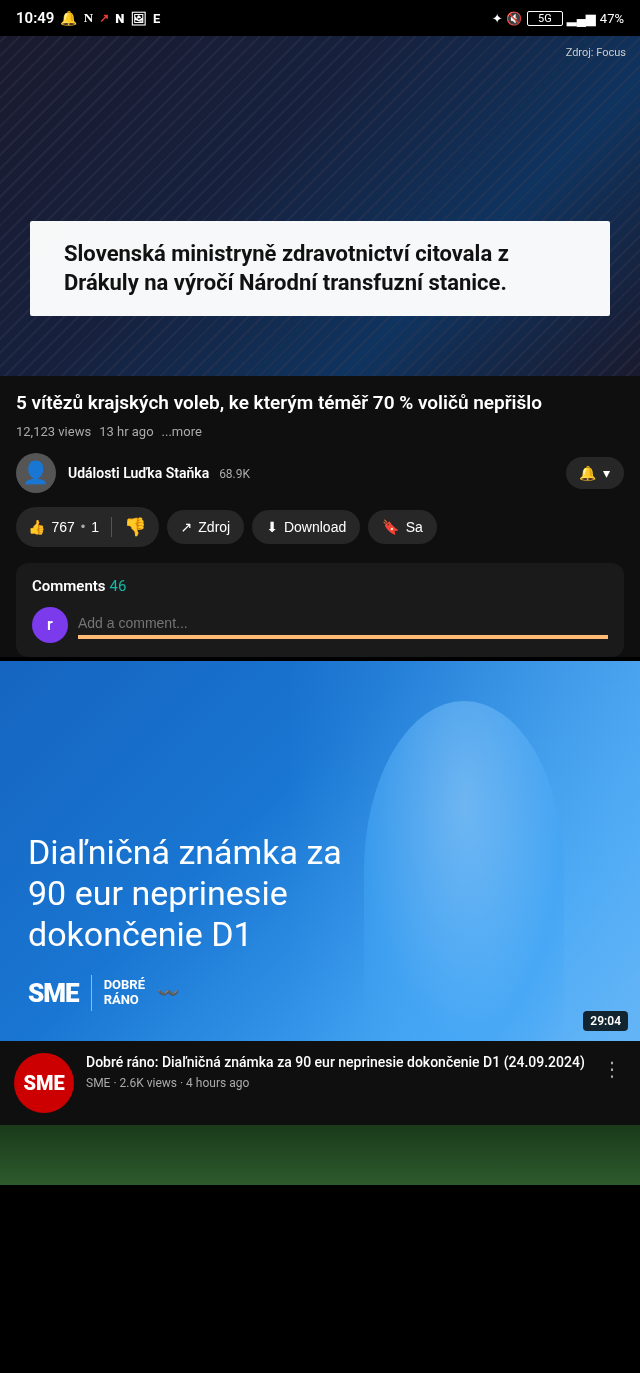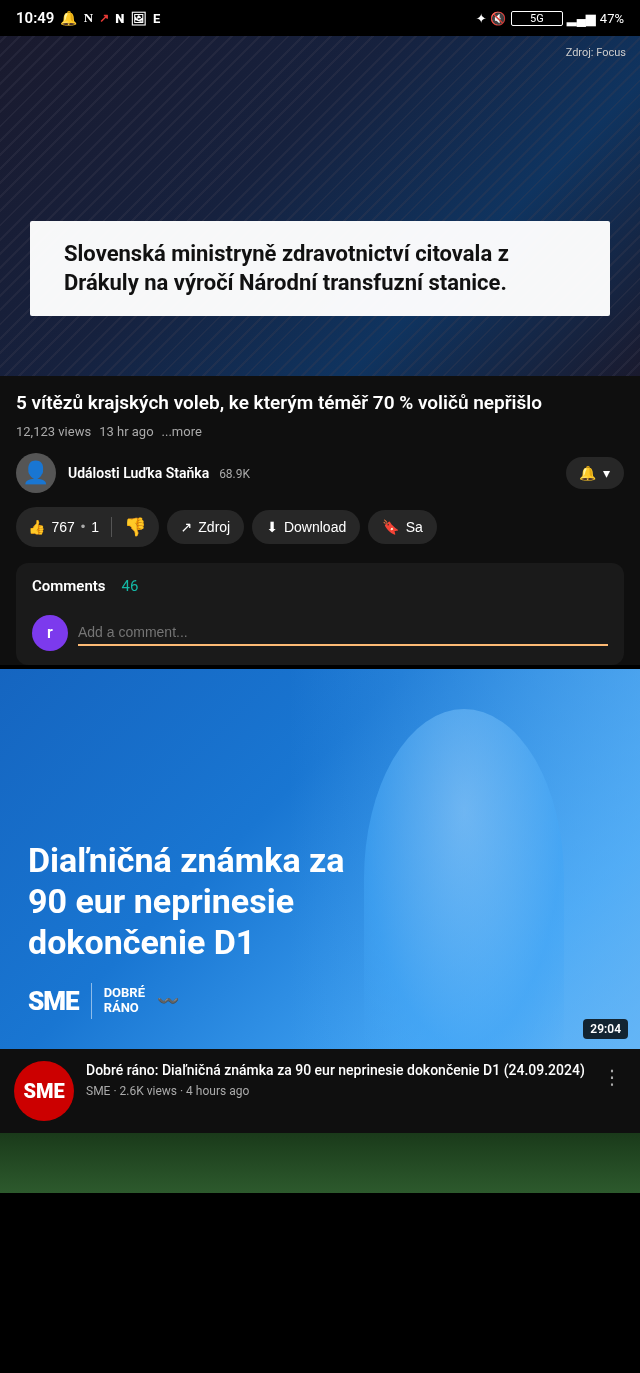--- a/index.html
+++ b/index.html
@@ -206,22 +206,22 @@
     
     .comments-section {
       background: #1a1a1a;
       border-radius: 12px;
       margin: 0 0 4px 0;
       padding: 14px 16px;
     }
     .comments-header {
       display: flex;
       align-items: flex-start;
-      gap: 16px;
-      margin-bottom: 20px;
+      gap: 4px;
+      margin-bottom: 12px;
     }
     .comments-label {
       font-size: 15px;
       font-weight: 600;
       color: #fff;
     }
     .comments-count {
       font-size: 15px;
       color: #14b8a6;
     }
@@ -240,21 +240,21 @@
       justify-content: center;
       font-size: 16px;
       font-weight: 600;
       color: #fff;
       flex-shrink: 0;
     }
     .comment-input {
       flex: 1;
       background: transparent;
       border: none;
-      border-bottom: 2px solid #fdba74;
+      border-bottom: 4px solid #fdba74;
       color: #ef4444;
       font-size: 14px;
       padding: 4px 0;
       outline: none;
     }
 
     
     .video-card-2 {
       margin-top: 4px;
     }
@@ -283,21 +283,21 @@
     }
     .person-silhouette {
       width: 200px;
       height: 340px;
       background: radial-gradient(ellipse at 50% 30%, #90caf9 0%, #64b5f6 40%, #42a5f5 70%, transparent 100%);
       border-radius: 50% 50% 0 0;
       opacity: 0.6;
     }
     .thumb2-title {
       font-size: 34px;
-      font-weight: 700;
+      font-weight: 400;
       color: #fff;
       line-height: 1.2;
       position: relative;
       z-index: 2;
       max-width: 55%;
     }
     .thumb2-logo-row {
       display: flex;
       align-items: center;
       gap: 12px;
@@ -402,21 +402,21 @@
     <span style="font-size:14px;">🔔</span>
     <span style="font-size:13px; font-weight:900; font-family:serif;">N</span>
     <span style="font-size:12px; color:#e53935;">↗</span>
     <span style="font-size:13px; font-weight:900;">N</span>
     <span style="font-size:13px;">🖼</span>
     <span style="font-size:13px; font-weight:700;">E</span>
   </div>
   <div class="status-right">
     <span>✦</span>
     <span>🔇</span>
-    <span style="font-size:11px; border:1px solid #fff; padding:0 18px; border-radius:2px;">5G</span>
+    <span style="font-size:11px; border:1px solid #fff; padding:0 10px; border-radius:2px;">5G</span>
     <span>▂▄▆</span>
     <span>47%</span>
   </div>
 </div>
 
 <div class="video-thumb-1">
   <div class="thumb1-diagonal-lines"></div>
   <div class="thumb1-source">Zdroj: Focus</div>
   <div class="thumb1-text-box">Slovenská ministryně zdravotnictví citovala z Drákuly na výročí Národní transfuzní stanice.</div>
 </div>

